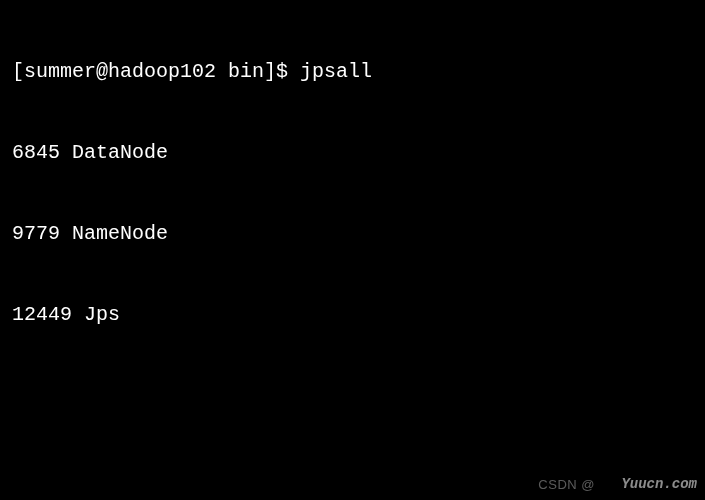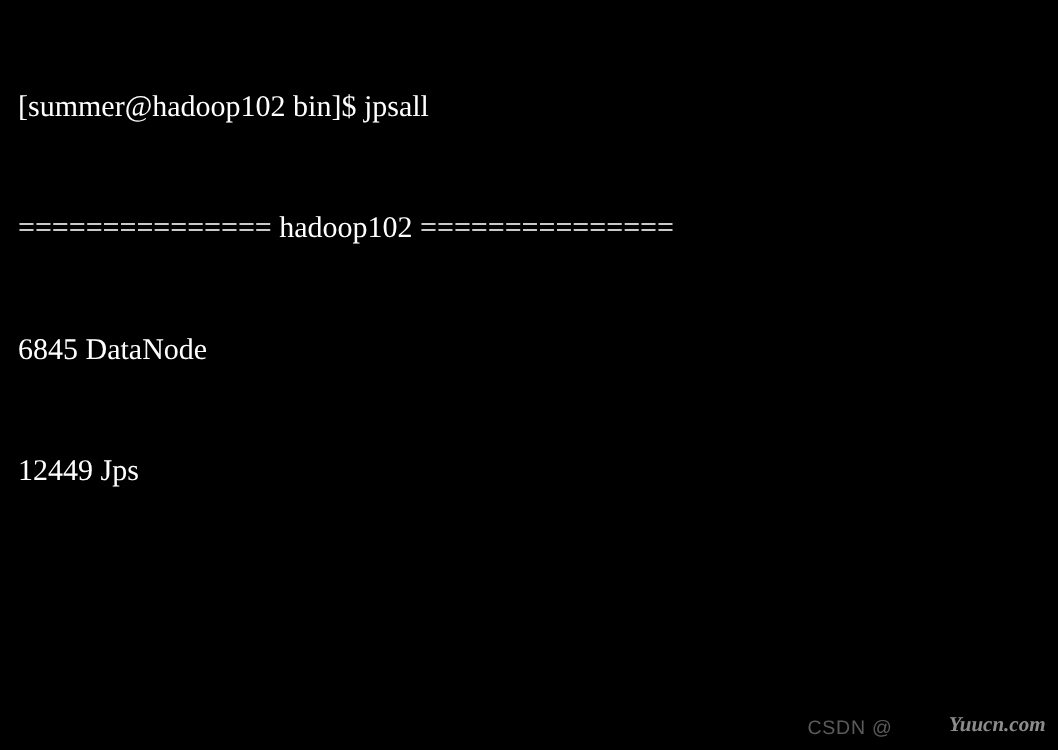--- a/index.html
+++ b/index.html
@@ -17,52 +17,51 @@
       width: 705px;
       height: 500px;
       overflow: hidden;
       position: relative;
     }
     .terminal {
       white-space: pre;
     }
     .line {
       display: block;
-      font-family: Liberation Serif, serif;
     }
     .prompt-user {
       color: #fff;
     }
     .watermark-csdn {
       position: absolute;
       bottom: 6px;
       right: 110px;
       color: rgba(200,200,200,0.45);
       font-family: Arial, sans-serif;
       font-size: 13px;
       letter-spacing: 0.5px;
     }
     .watermark-yuucn {
       position: absolute;
       bottom: 6px;
       right: 8px;
       color: rgba(255,255,255,0.55);
-      font-family: Liberation Serif, serif;
+      font-family: Liberation Mono, monospace;
       font-size: 14px;
       font-style: italic;
       font-weight: bold;
     }
   </style>
 </head>
 <body>
 
 <div class="terminal">
   <span class="line"><span class="prompt-user">[summer@hadoop102 bin]$ </span><span>jpsall</span></span>
-  <span class="line">=============== hadoop102 ===============</span>
   <span class="line">6845 DataNode</span>
+  <span class="line">9779 NameNode</span>
   <span class="line">12449 Jps</span>
   
   
   
   
   
   
   
   
   

